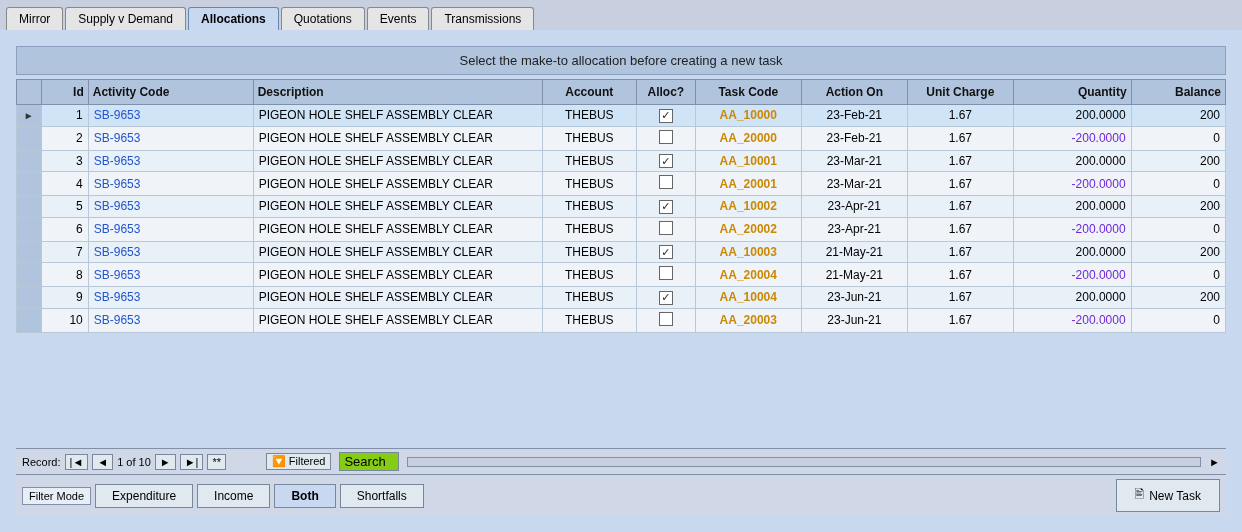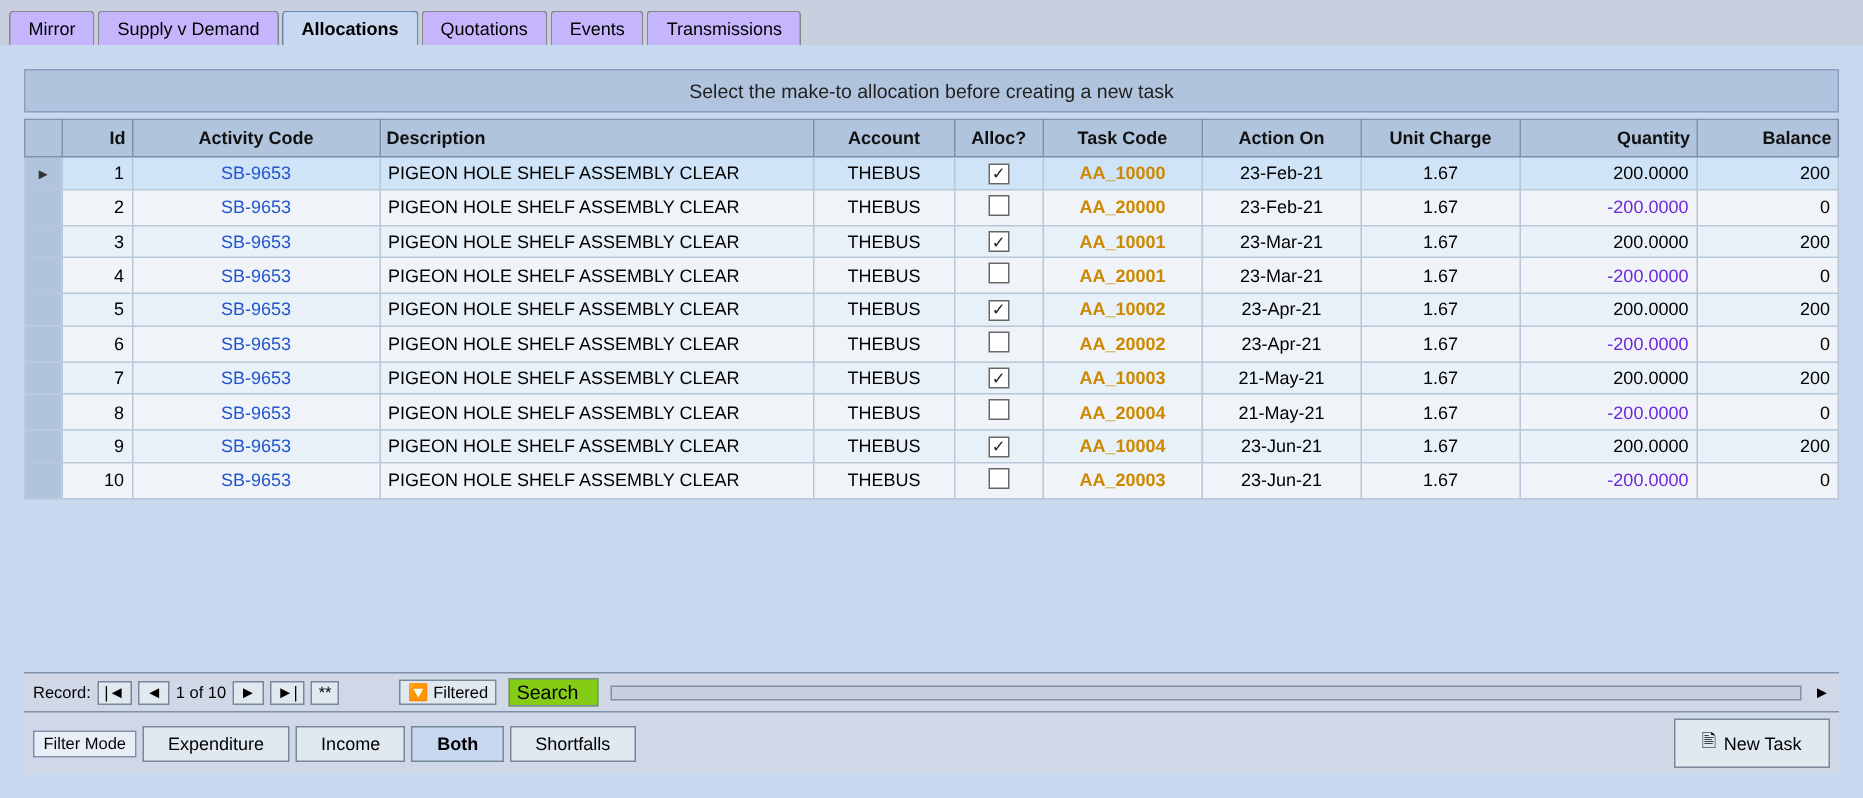--- a/index.html
+++ b/index.html
@@ -10,21 +10,21 @@
       display: flex;
       align-items: flex-end;
       padding: 4px 0 0 6px;
       background: #c8d0e0;
       height: 30px;
     }
     .tab {
       padding: 4px 12px;
       border: 1px solid #888;
       border-bottom: none;
-      background: #c4b5fd;
+      background: #e5e5e5;
       cursor: pointer;
       margin-right: 2px;
       font-size: 12px;
       border-radius: 3px 3px 0 0;
     }
     .tab.active {
       background: #c8d8f0;
       font-weight: bold;
       border-color: #6688aa;
     }
@@ -82,21 +82,21 @@
       background: #d0e4f8;
     }
 
     tbody td {
       border: 1px solid #b8c8d8;
       padding: 3px 5px;
       white-space: nowrap;
     }
 
     .col-id { text-align: right; width: 40px; }
-    .col-activity { text-align: center; width: 140px; }
+    .col-activity { text-align: left; width: 140px; }
     .col-desc { text-align: left; width: 240px; }
     .col-account { text-align: center; width: 80px; }
     .col-alloc { text-align: center; width: 50px; }
     .col-taskcode { text-align: center; width: 90px; }
     .col-actionon { text-align: center; width: 90px; }
     .col-unitcharge { text-align: center; width: 90px; }
     .col-quantity { text-align: right; width: 100px; }
     .col-balance { text-align: right; width: 80px; }
 
     .link-blue { color: #2255cc; text-decoration: none; }

